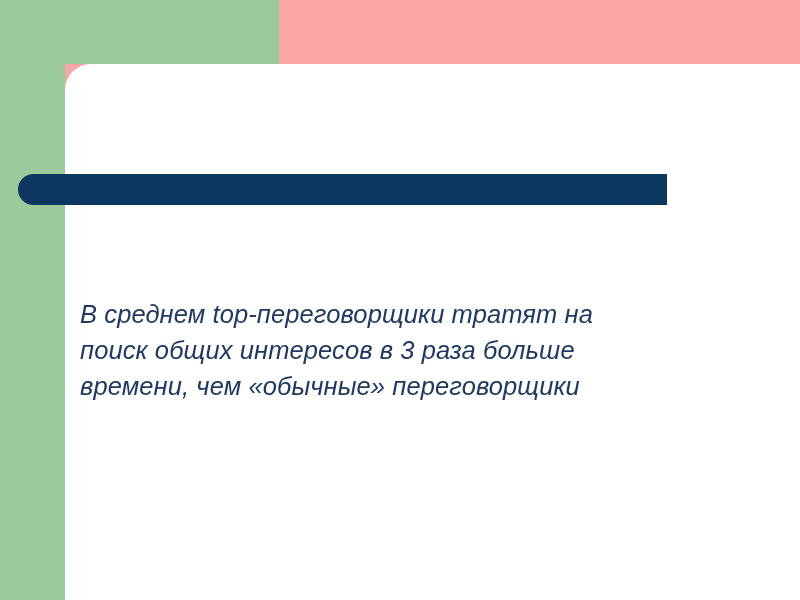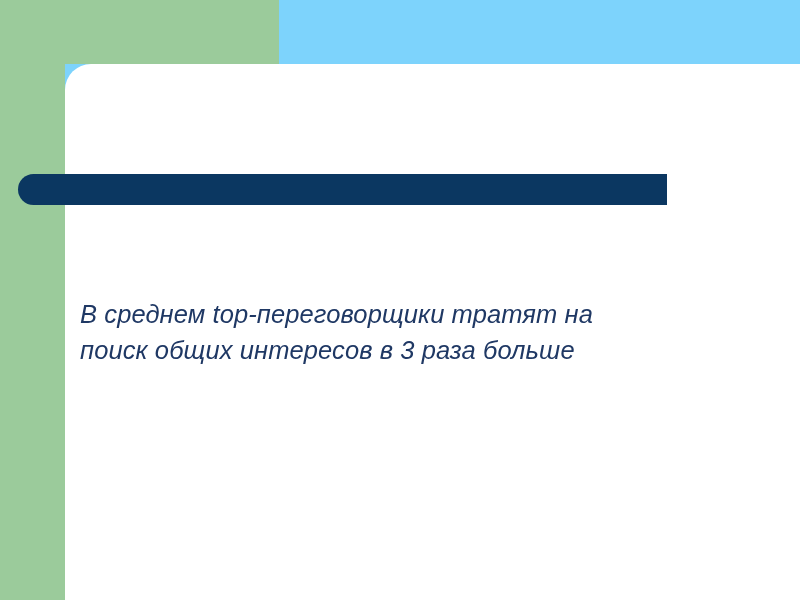--- a/index.html
+++ b/index.html
@@ -13,21 +13,21 @@
     overflow: hidden;
     background: #ffffff;
     font-family: "Liberation Sans", "DejaVu Sans", sans-serif;
   }
 
   
   .slide {
     position: relative;
     width: 800px;
     height: 600px;
-    background: #7dd3fc;
+    background: #fca5a5;
     overflow: hidden;
   }
 
   
   .deco-green-vertical {
     position: absolute;
     left: 0;
     top: 0;
     width: 65px;
     height: 600px;
@@ -98,15 +98,16 @@
   <div class="deco-green-vertical"></div>
   <div class="deco-green-top"></div>
 
   <div class="content-panel"></div>
 
   <div class="accent-bar"></div>
 
   <div class="text-block">
     <div class="text-line">В среднем top-переговорщики тратят на</div>
     <div class="text-line">поиск общих интересов в 3 раза больше</div>
+    <div class="text-line">времени, чем «обычные» переговорщики</div>
   </div>
 
 </div>
 
 </body></html>

